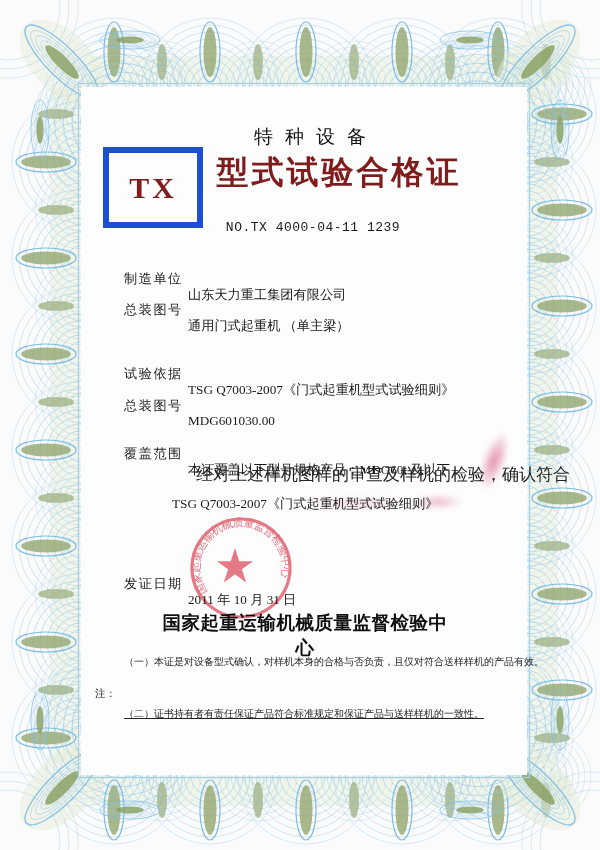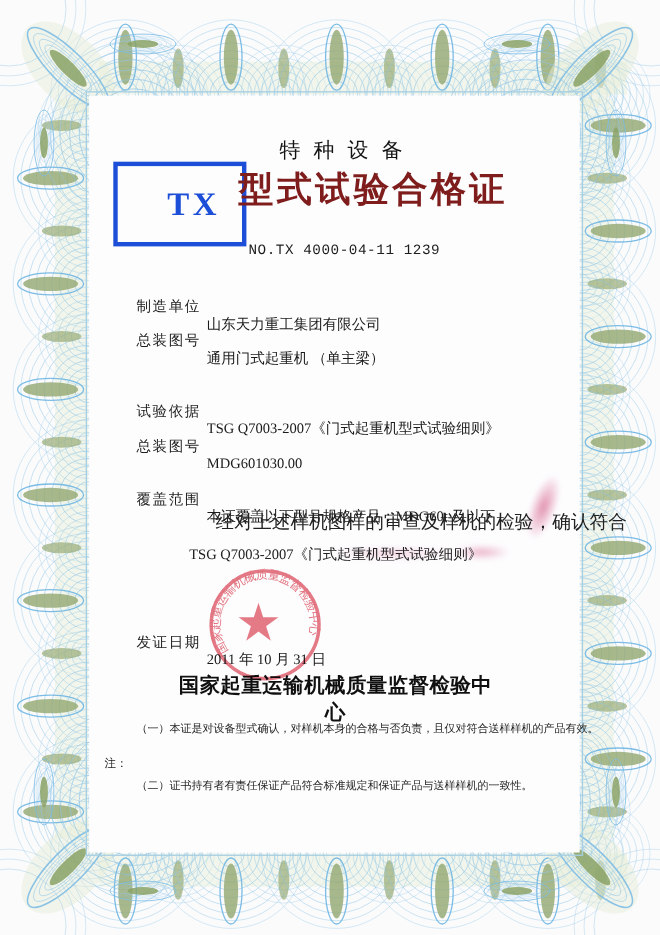--- a/index.html
+++ b/index.html
@@ -8,38 +8,38 @@
     background:#fbfbfc;overflow:hidden;
     font-family:"Liberation Serif","DejaVu Serif",serif;
     color:#222;
   }
   .border-svg{position:absolute;left:0;top:0;z-index:0;}
   .content{position:absolute;left:0;top:0;width:588px;height:850px;z-index:2;}
   .abs{position:absolute;}
   .center{text-align:center;}
   .category{left:166px;top:124px;width:300px;font-size:19px;letter-spacing:12px;margin-right:-12px;color:#141414;}
   .tx-box{
-    left:103px;top:147px;width:88px;height:69px;border:4px solid #1d4ed8;
+    left:103px;top:147px;width:88px;height:69px;border:6px solid #1d4ed8;
     display:flex;align-items:center;justify-content:center;
-    font-size:30px;font-weight:bold;letter-spacing:3px;color:#1d4ed8;padding-left:25px;
+    font-size:30px;font-weight:bold;letter-spacing:3px;color:#7f1d1d;
   }
   .main-title{left:189px;top:151px;width:300px;font-size:32px;font-weight:bold;letter-spacing:3px;color:#7f1d1d;}
   .cert-no{left:163px;top:220px;width:300px;font-size:13px;letter-spacing:0.5px;color:#1c1c1c;font-family:Liberation Mono, monospace;}
   .row{position:absolute;left:16px;top:0;width:600px;font-size:13.2px;white-space:pre-wrap;}
   .row .lbl{position:absolute;left:108px;letter-spacing:1.5px;color:#1e1e1e;}
   .row .val{position:absolute;left:172px;color:#1a1a1a;white-space:pre-wrap;}
   .r1{top:254px;} .r2{top:285px;} .r3{top:316px;} .r4{top:349px;} .r5{top:381px;}
   .cov1{top:429px;} 
   .cov2{position:absolute;left:196px;top:463px;font-size:17px;}
   .cov3{position:absolute;left:172px;top:495px;font-size:13.2px;}
   .issue{top:559px;}
   .authority{left:155px;top:610px;width:300px;font-size:18.5px;font-weight:bold;letter-spacing:0.5px;color:#101010;}
   .notes-label{left:95px;top:687px;font-size:10.5px;color:#222;}
   .note-item{position:absolute;left:124px;font-size:10px;white-space:nowrap;color:#242424;}
-  .n1{top:655px;} .n2{top:707px;}
+  .n1{top:655px;} .n2{top:707px;text-decoration:underline;}
   .stamp{position:absolute;left:180px;top:504px;z-index:3;mix-blend-mode:multiply;opacity:.82;}
   .smudge{position:absolute;z-index:3;mix-blend-mode:multiply;border-radius:50%;}
   .smudge1{left:482px;top:430px;width:24px;height:62px;background:radial-gradient(closest-side,rgba(206,60,110,.55),rgba(206,60,110,0));transform:rotate(20deg);filter:blur(2px);}
   .smudge2{left:412px;top:496px;width:52px;height:12px;background:radial-gradient(closest-side,rgba(206,60,110,.45),rgba(206,60,110,0));filter:blur(3px);}
   .smudge3{left:298px;top:498px;width:118px;height:10px;background:radial-gradient(closest-side,rgba(206,60,110,.28),rgba(206,60,110,0));filter:blur(3px);}
 </style>
 </head>
 <body>
 
 <div class="page">

